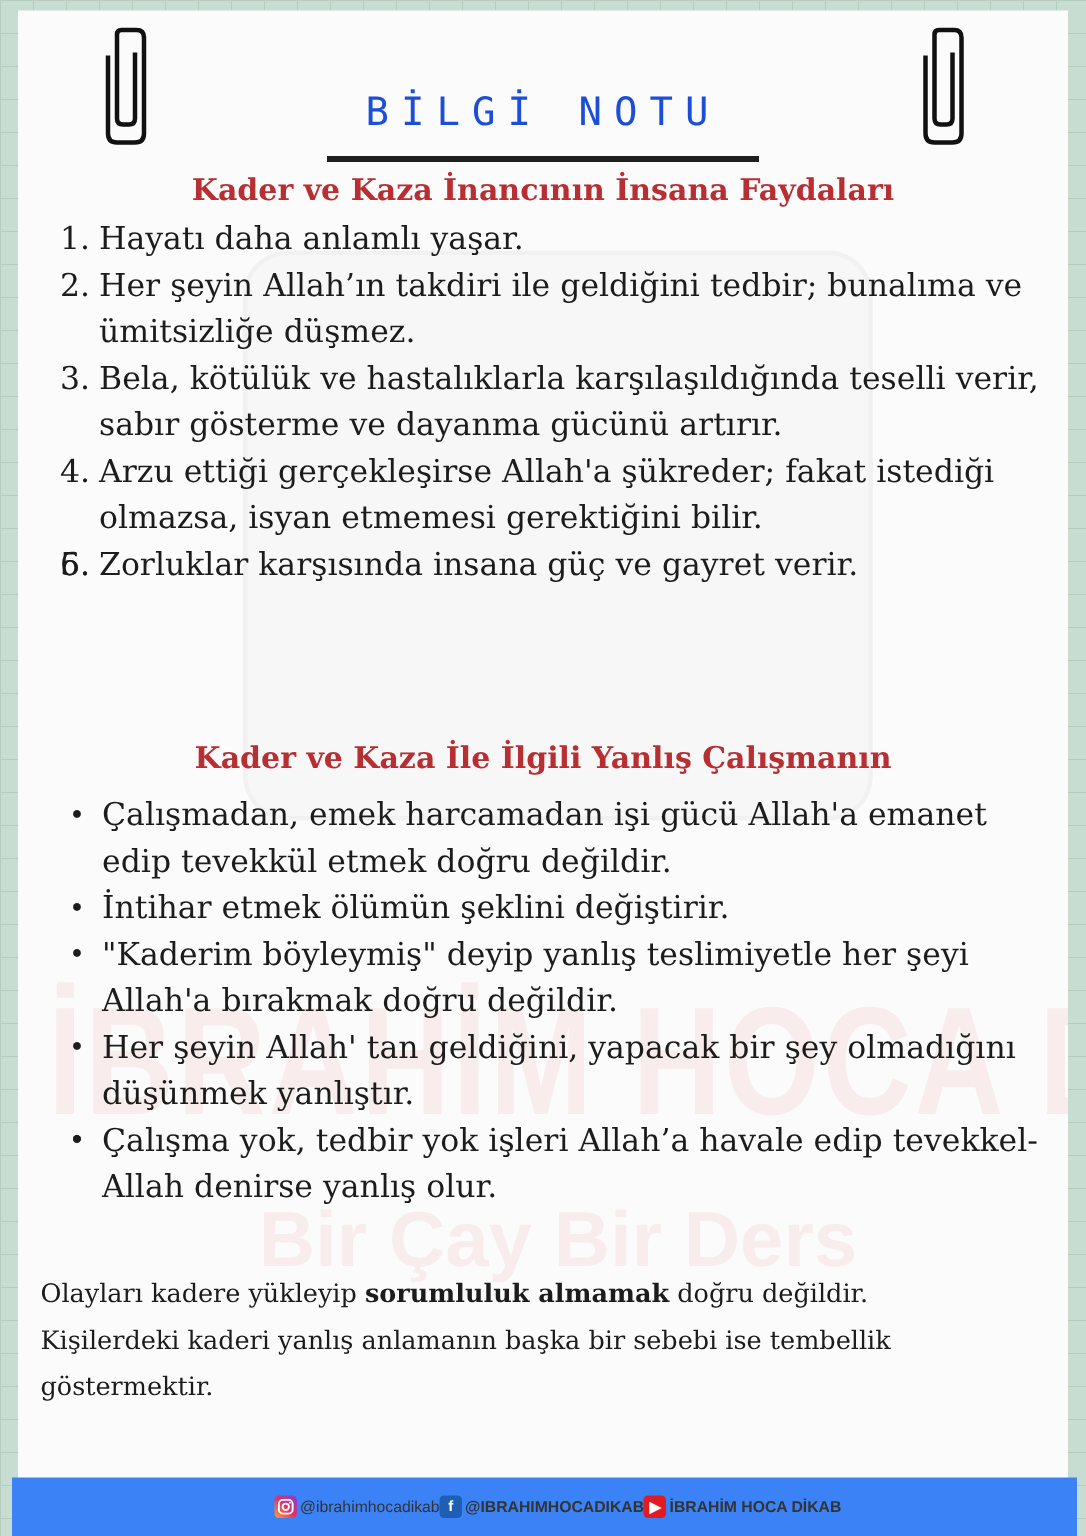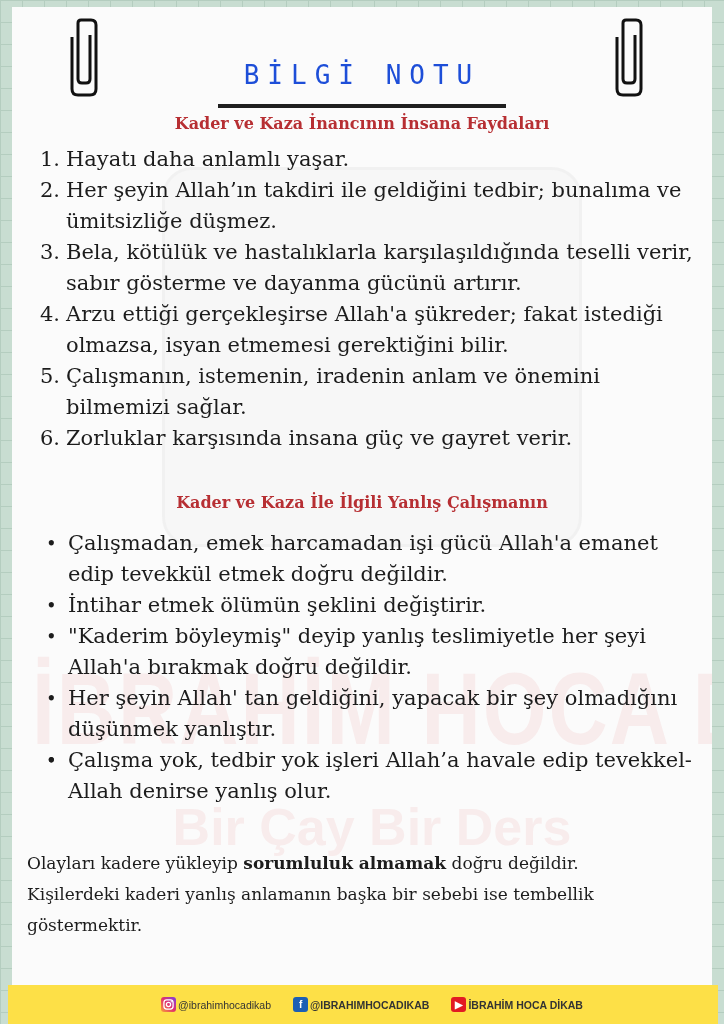--- a/index.html
+++ b/index.html
@@ -62,21 +62,21 @@
       left: 218px; top: 104px;
       width: 288px; height: 4px;
       background: #1f1f1f;
     }
     .section-heading {
       position: absolute;
       left: 0; width: 724px;
       text-align: center;
       font-family: "DejaVu Serif", serif;
       font-weight: bold;
-      font-size: 16px;
+      font-size: 20px;
       color: #b72f33;
     }
     .h1 { top: 114px; }
     .h2 { top: 493px; }
     .list {
       position: absolute;
       list-style: none;
       font-size: 21px;
       line-height: 31px;
     }
@@ -97,25 +97,24 @@
       position: absolute;
       left: 27px; top: 848px;
       width: 680px;
       font-size: 17px;
       line-height: 31px;
     }
     .footer {
       position: absolute;
       left: 8px; top: 985px;
       width: 710px; height: 39px;
-      background: #fde047;
+      background: #3b82f6;
       display: flex;
       align-items: center;
       justify-content: center;
-      gap: 22px;
       font-family: "Liberation Sans", sans-serif;
       font-size: 10.5px;
       color: #333;
       padding-left: 18px;
     }
     .social { display: flex; align-items: center; gap: 2px; }
     .ico {
       width: 15px; height: 15px;
       border-radius: 3px;
       display: inline-flex; align-items: center; justify-content: center;
@@ -146,21 +145,21 @@
 <div class="title">BİLGİ NOTU</div>
 <div class="title-rule"></div>
 
 <div class="section-heading h1">Kader ve Kaza İnancının İnsana Faydaları</div>
 
 <ol class="list num-list">
   <li><span class="marker">1.</span><span>Hayatı daha anlamlı yaşar.</span></li>
   <li><span class="marker">2.</span><span>Her şeyin Allah’ın takdiri ile geldiğini tedbir; bunalıma ve ümitsizliğe düşmez.</span></li>
   <li><span class="marker">3.</span><span>Bela, kötülük ve hastalıklarla karşılaşıldığında teselli verir, sabır gösterme ve dayanma gücünü artırır.</span></li>
   <li><span class="marker">4.</span><span>Arzu ettiği gerçekleşirse Allah'a şükreder; fakat istediği olmazsa, isyan etmemesi gerektiğini bilir.</span></li>
-  <li><span class="marker">5.</span><span>Çalışmanın, istemenin, iradenin anlam ve önemini bilmemizi sağlar.</span></li>
+  <li><span class="marker">5.</span></li>
   <li><span class="marker">6.</span><span>Zorluklar karşısında insana güç ve gayret verir.</span></li>
 </ol>
 
 <div class="section-heading h2">Kader ve Kaza İle İlgili Yanlış Çalışmanın</div>
 
 <ul class="list bullet-list">
   <li><span class="bullet-marker">•</span><span>Çalışmadan, emek harcamadan işi gücü Allah'a emanet edip tevekkül etmek doğru değildir.</span></li>
   <li><span class="bullet-marker">•</span><span>İntihar etmek ölümün şeklini değiştirir.</span></li>
   <li><span class="bullet-marker">•</span><span>"Kaderim böyleymiş" deyip yanlış teslimiyetle her şeyi Allah'a bırakmak doğru değildir.</span></li>
   <li><span class="bullet-marker">•</span><span>Her şeyin Allah' tan geldiğini, yapacak bir şey olmadığını düşünmek yanlıştır.</span></li>

